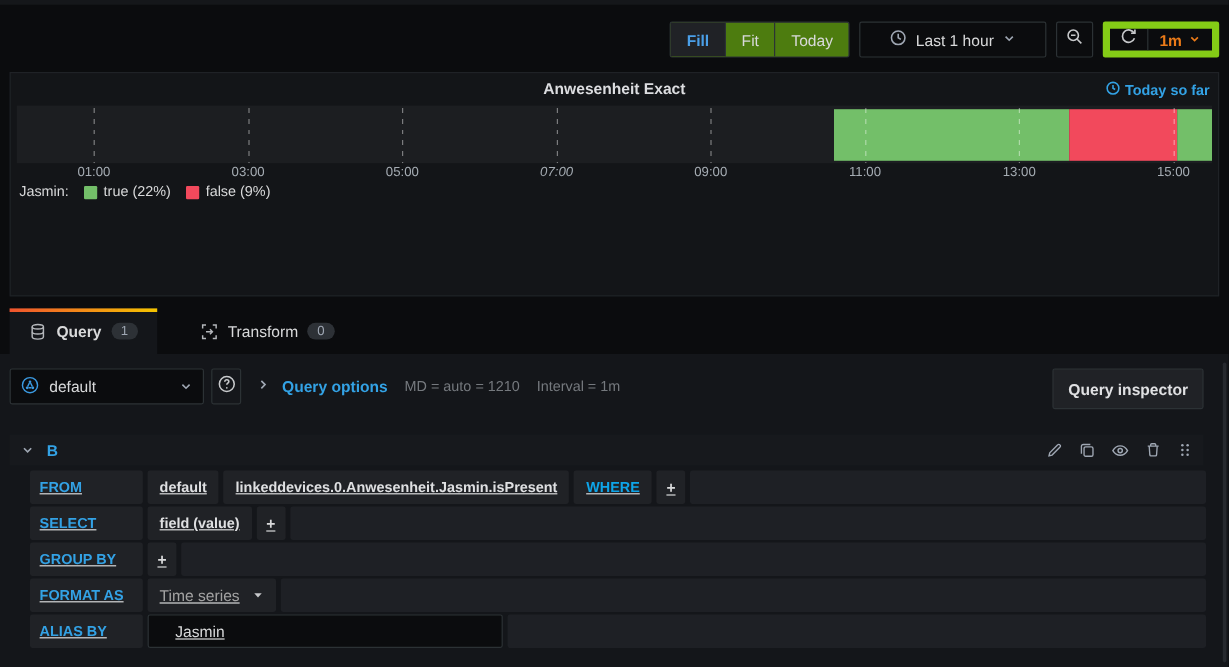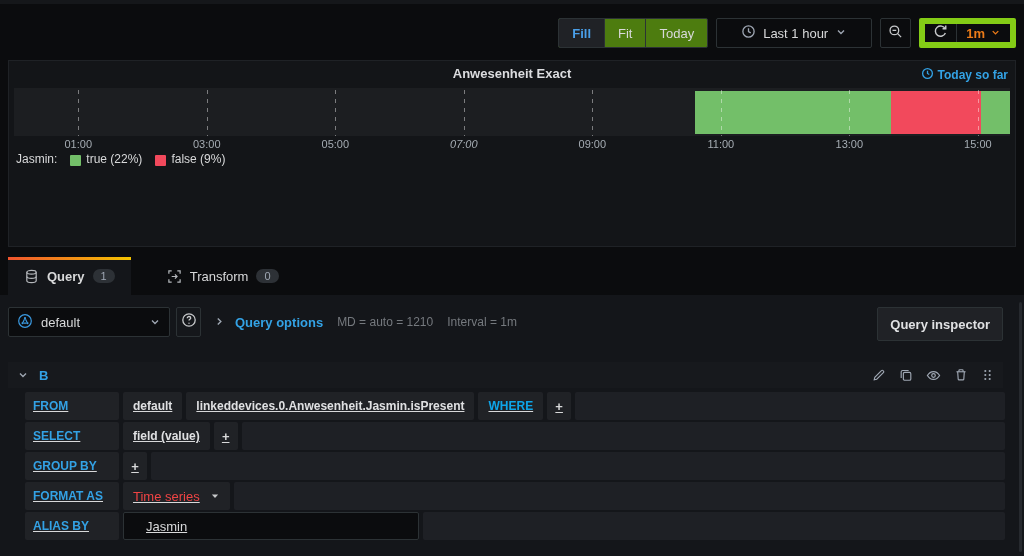--- a/index.html
+++ b/index.html
@@ -63,21 +63,21 @@
   .qcard-actions { margin-left:auto; display:flex; align-items:center; gap:13px; color:#9fa7b3; }
   .qcard-actions .act { display:flex; cursor:pointer; }
 
   .qrows { position:absolute; left:25px; top:97px; width:980px;text-decoration:underline; }
   .qrow { display:flex; gap:4px; height:28px; margin-bottom:2px; }
   .qlabel { width:94px; flex:0 0 94px; background:#202226; color:#33a2e5; font-size:12px; font-weight:700; display:flex; align-items:center; padding:0 8px; border-radius:2px; }
   .qkey { background:#202226; color:#0ea5e9; font-size:12px; font-weight:700; display:flex; align-items:center; padding:0 10px; border-radius:2px; cursor:pointer; }
   .qpart { background:#202226; color:#dfe0e2; font-size:12px; font-weight:700; display:flex; align-items:center; padding:0 10px; border-radius:2px; cursor:pointer; }
   .qplus { width:24px; flex:0 0 24px; background:#202226; color:#d8d9da; font-size:13px; font-weight:700; display:flex; align-items:center; justify-content:center; border-radius:2px; cursor:pointer; }
   .qfill { flex:1; background:#1e2025; border-radius:2px; }
-  .qselect { background:#202226; color:#ef4444; font-size:13px; font-weight:400; display:flex; align-items:center; gap:10px; padding:0 10px; border-radius:2px; cursor:pointer; }
+  .qselect { background:#202226; color:#a3a3a3; font-size:13px; font-weight:400; display:flex; align-items:center; gap:10px; padding:0 10px; border-radius:2px; cursor:pointer; }
   .qselect .sel-caret { color:#c7c9cb; display:flex; }
   .qinput { width:296px; flex:0 0 296px; height:28px; background:#0b0c0e; border:1px solid #2c3235; border-radius:2px; color:#d8d9da; font-size:13px; padding:0 22px; font-family:inherit; outline:none; }
 
   .scrollbar-thumb { position:absolute; right:2px; top:302px; width:3px; height:250px; background:#26292e; border-radius:2px; }
 </style>
 </head>
 <body>
 
 <div class="top-strip"></div>
 

